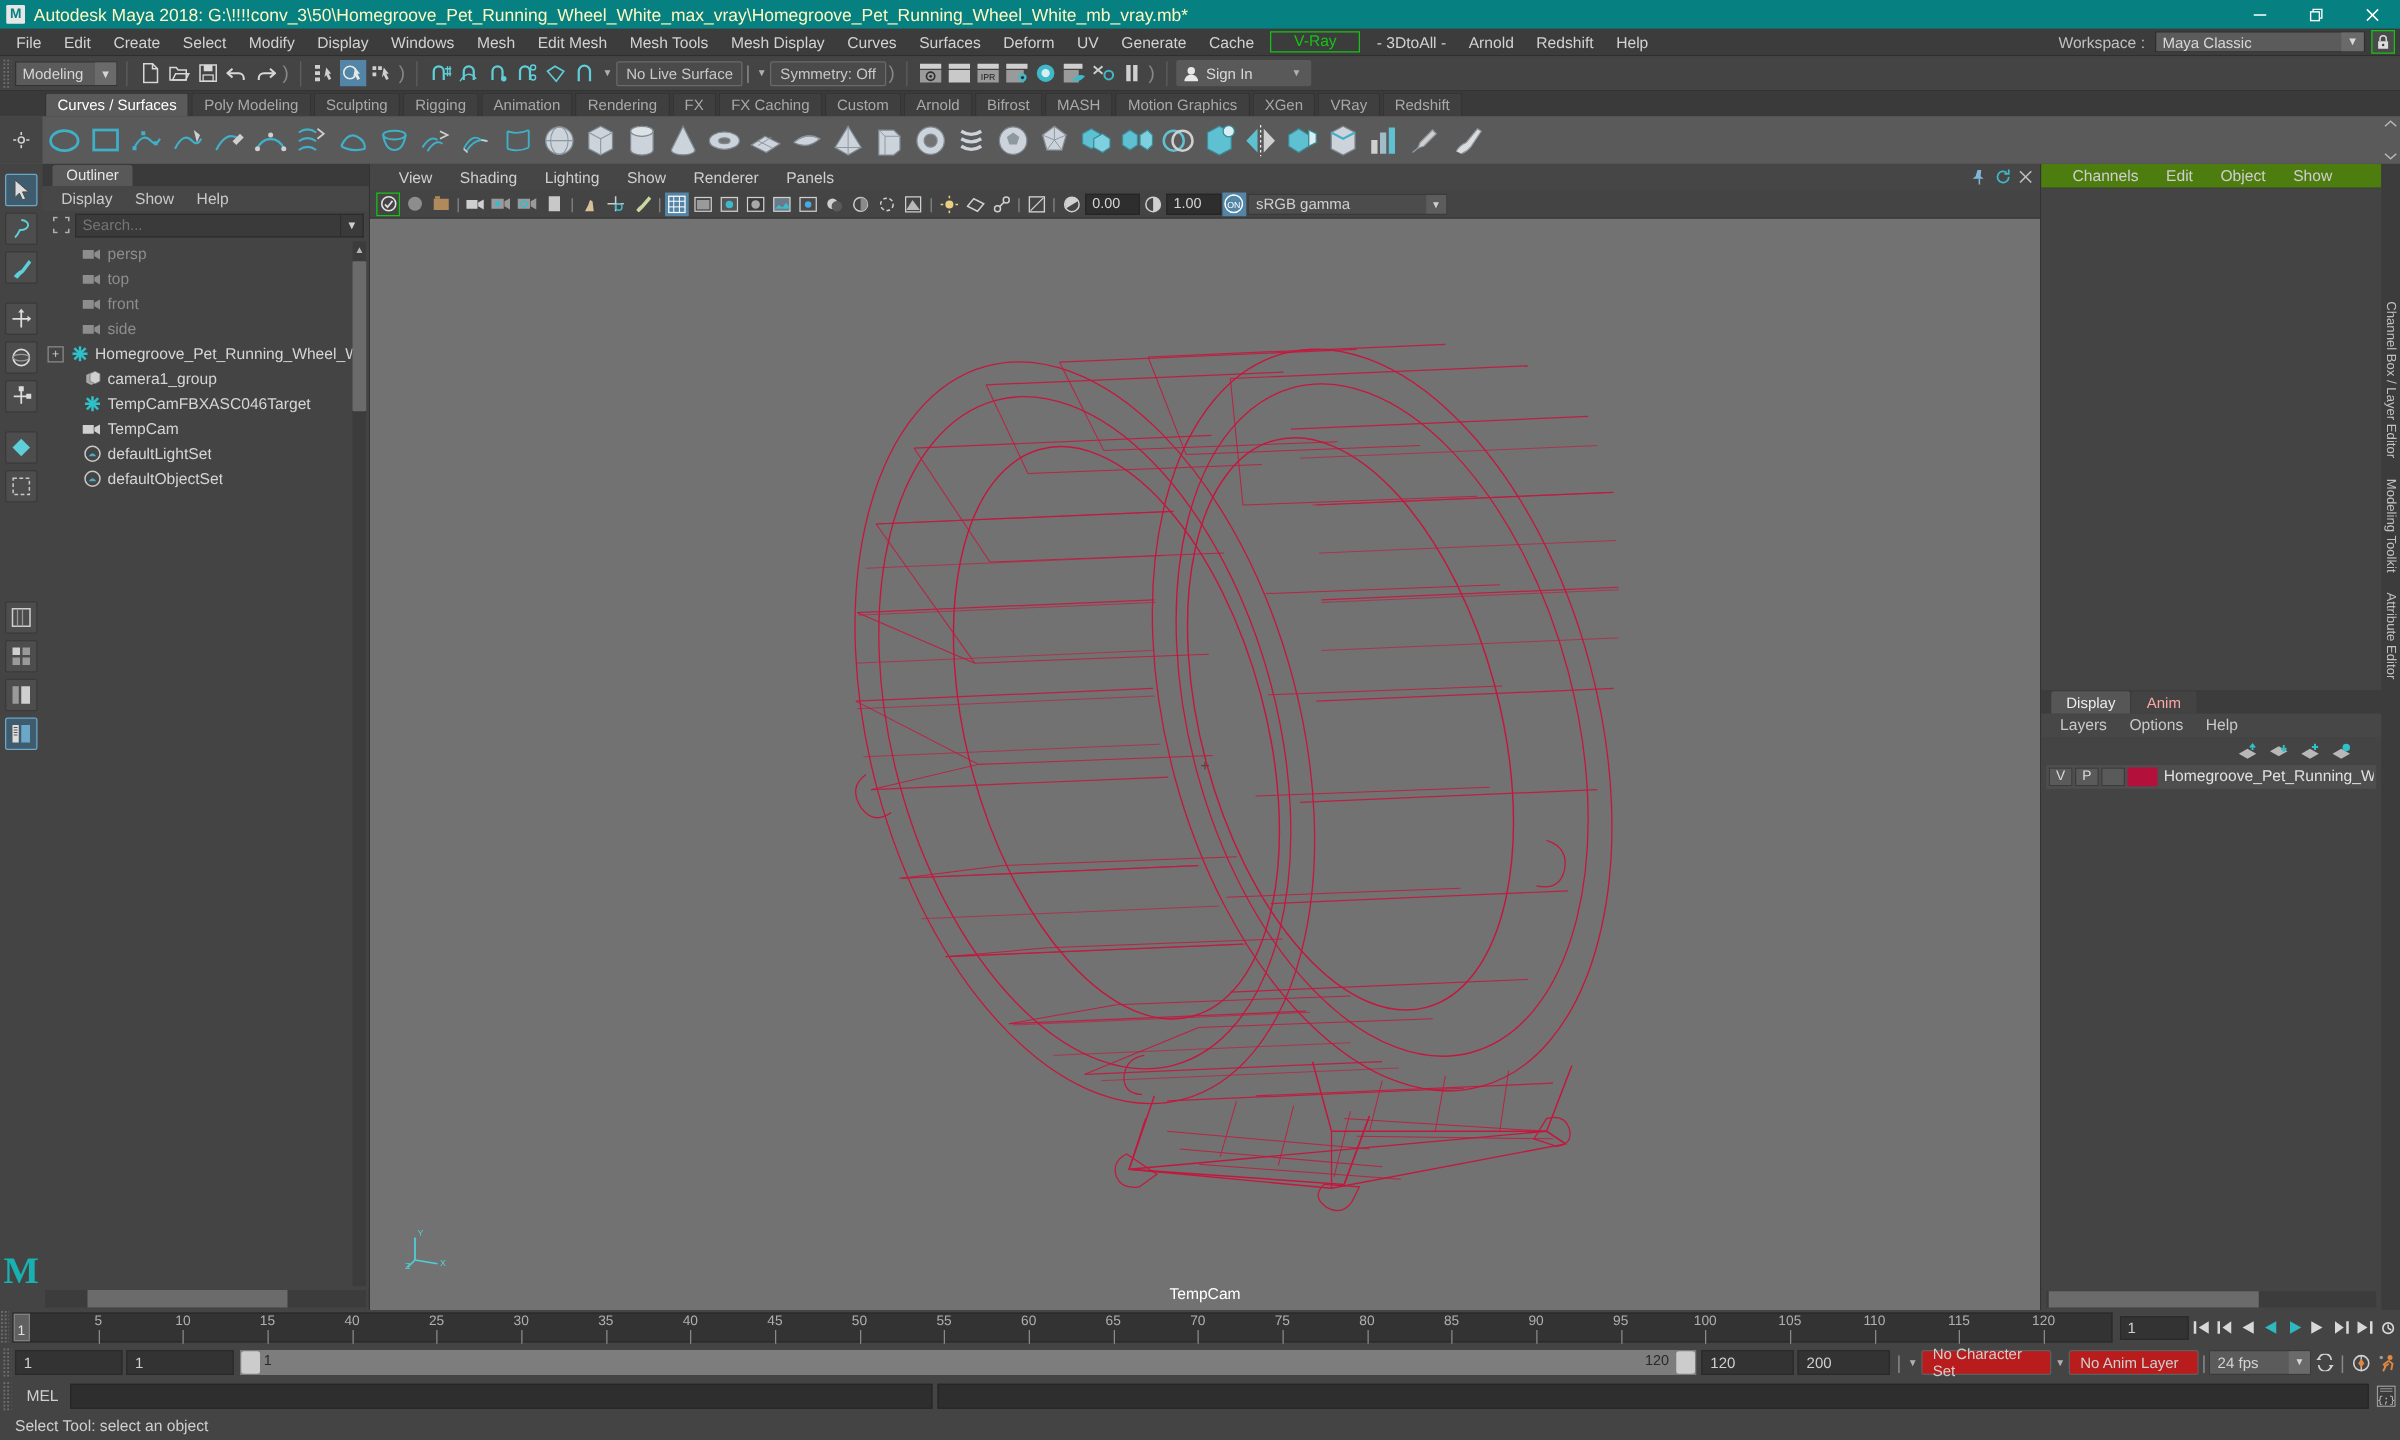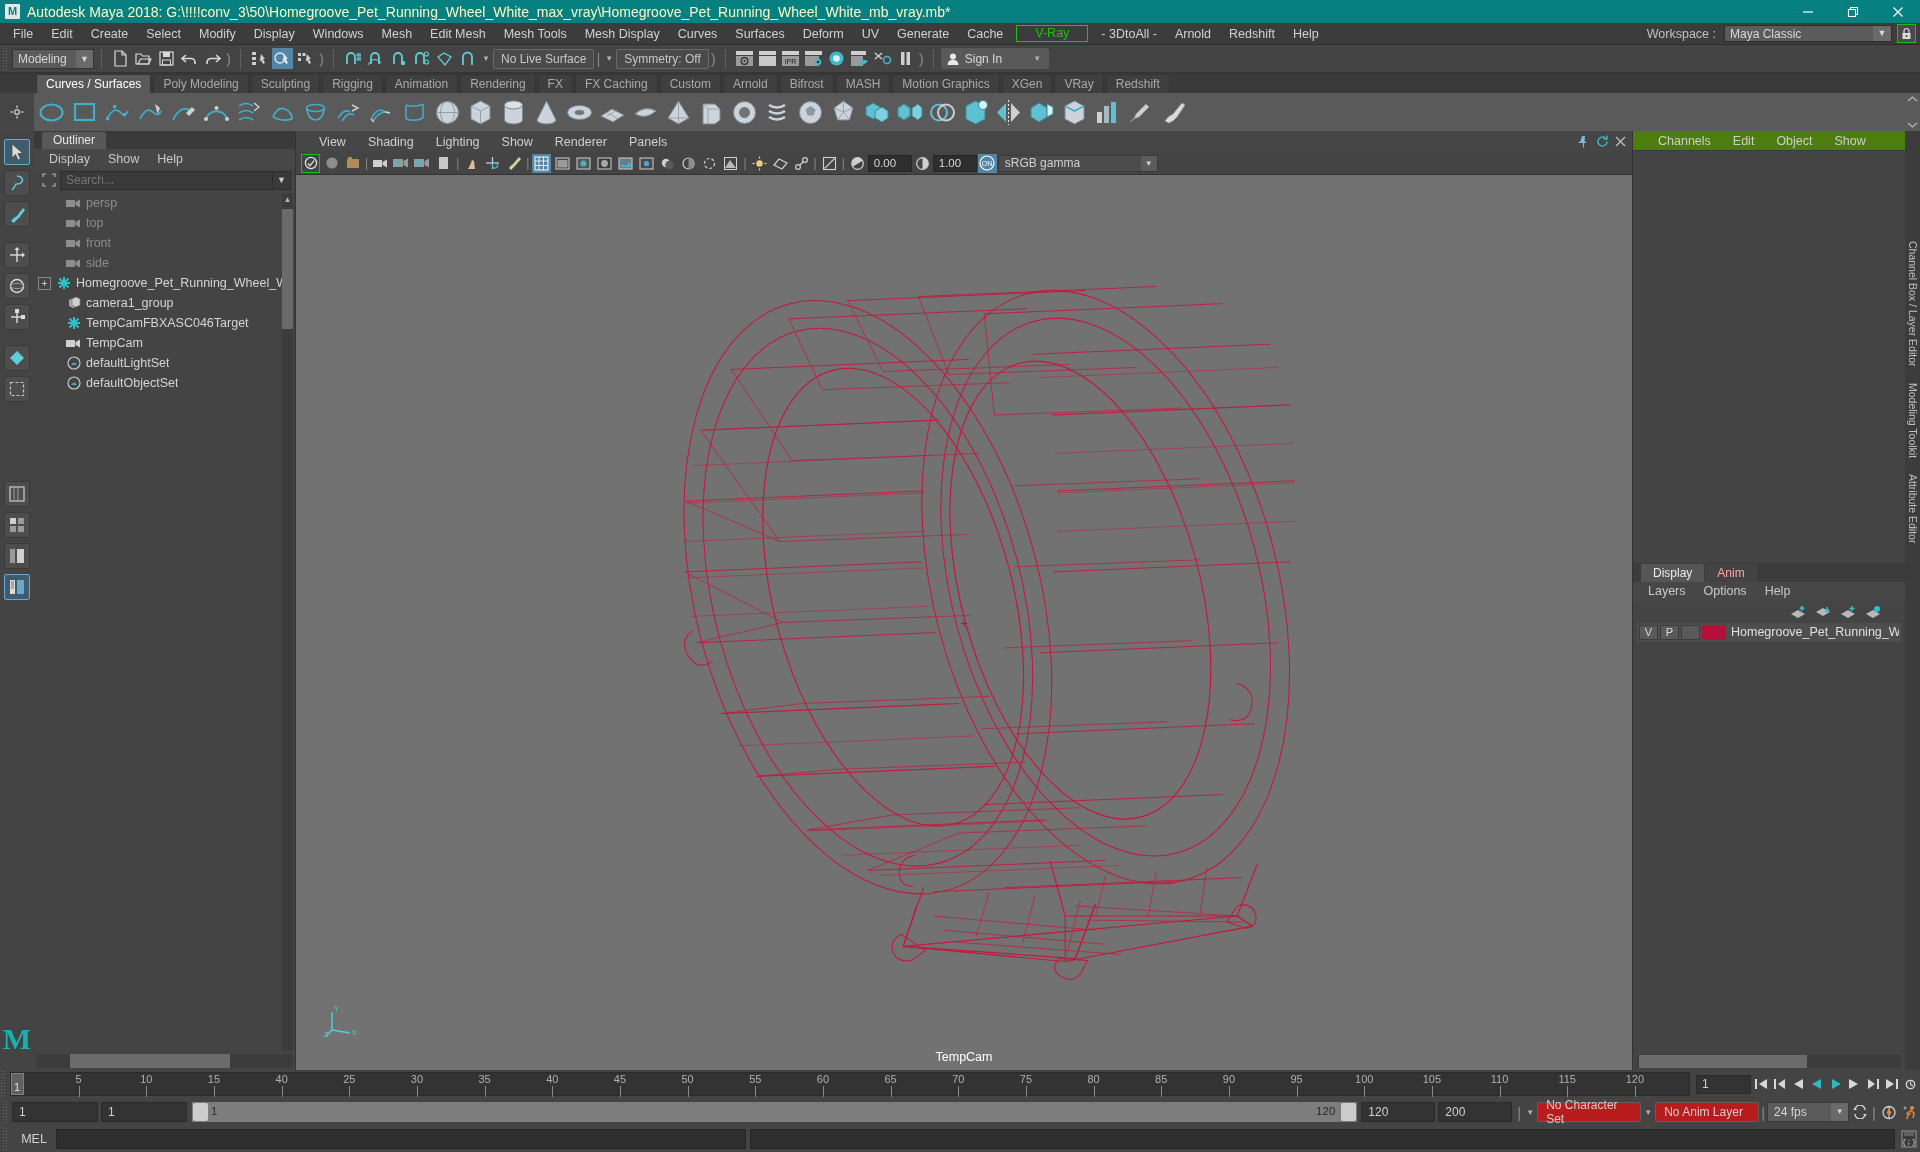--- a/index.html
+++ b/index.html
@@ -1495,14 +1495,17 @@
     <div class="mel-rest"></div>
     <div class="mel-icon">
       <svg width="18" height="18" viewBox="0 0 18 18">
           <rect x="2" y="1" width="14" height="16" fill="#3a3a3a" stroke="#9a9a9a" stroke-width="1"></rect>
           <path d="M4 3 h10 M4 5 h10" stroke="#9a9a9a" stroke-width="0.8"></path>
           <text x="9" y="14" font-size="8" fill="#c8c8c8" text-anchor="middle" font-family="Liberation Mono">{;}</text>
         </svg>
     </div>
   </div>
 
+  <div class="statusbar">
+    <span>Select Tool: select an object</span>
+  </div>
 
 </div>
 
 </body></html>

